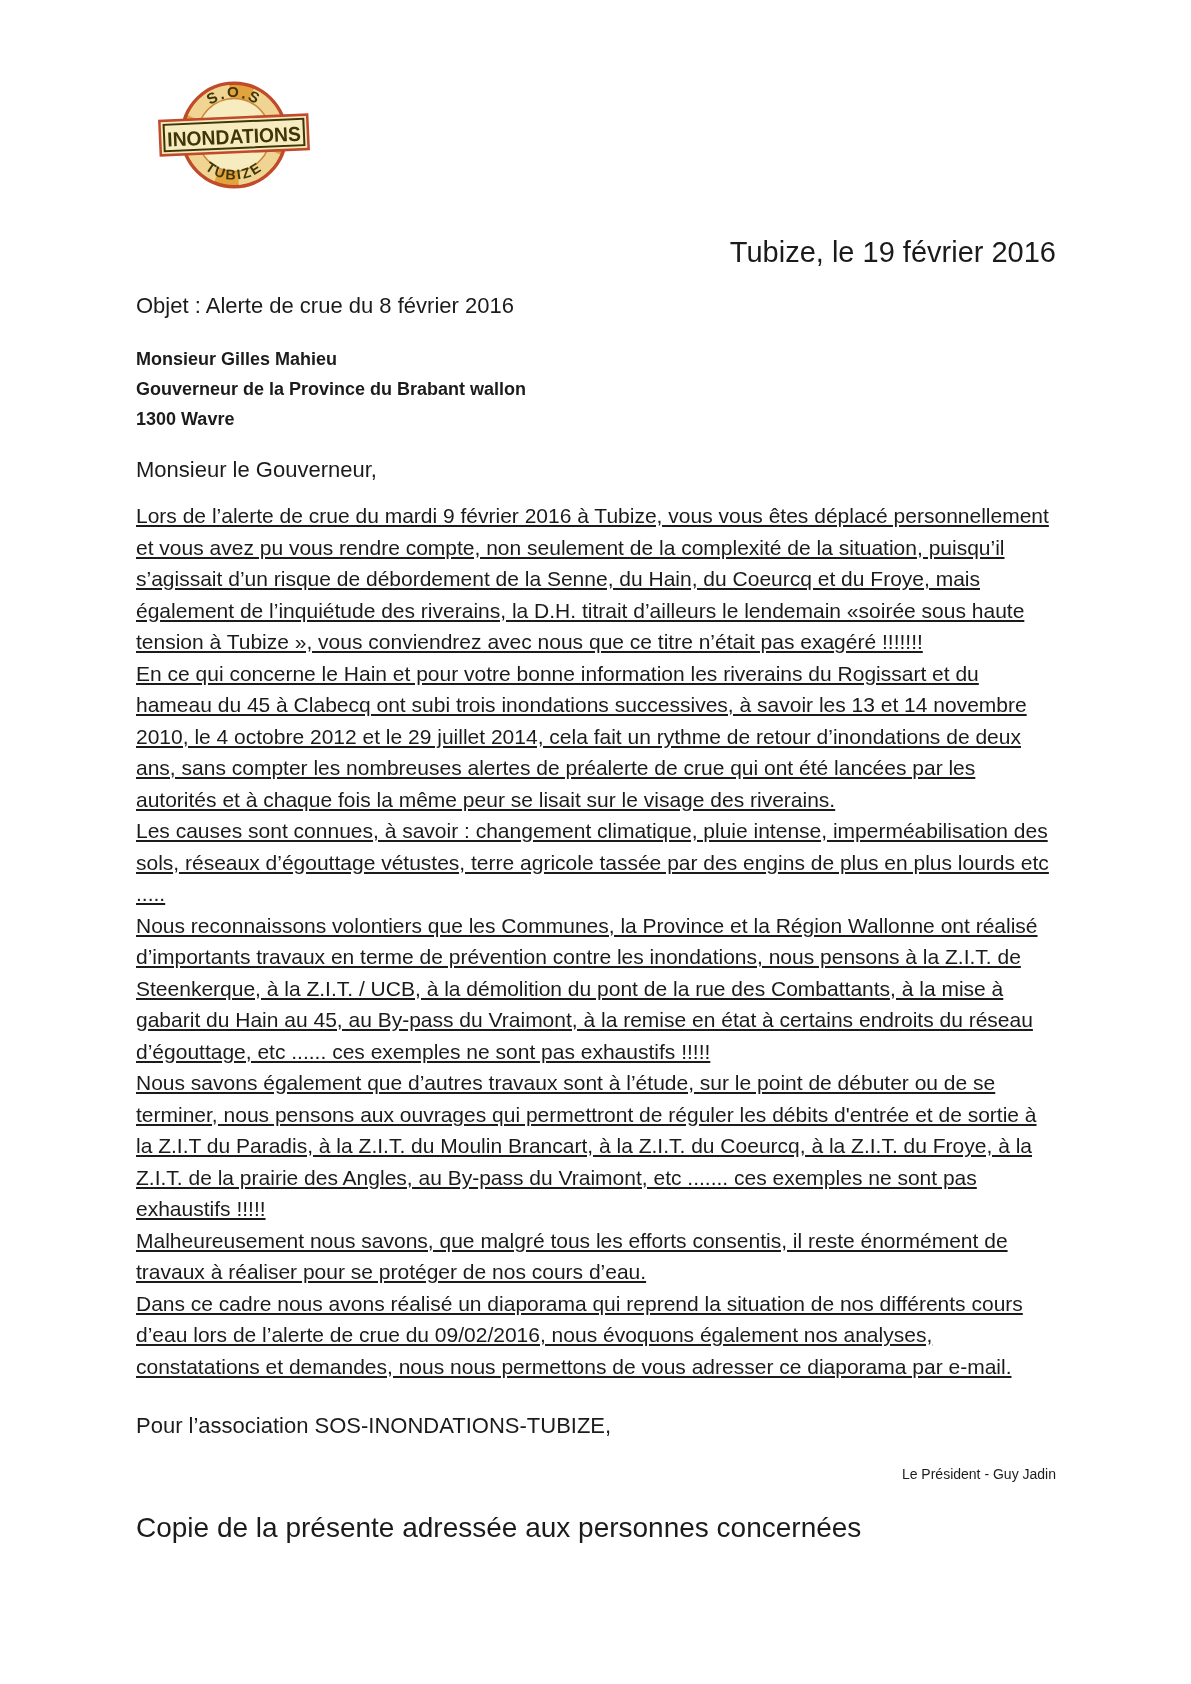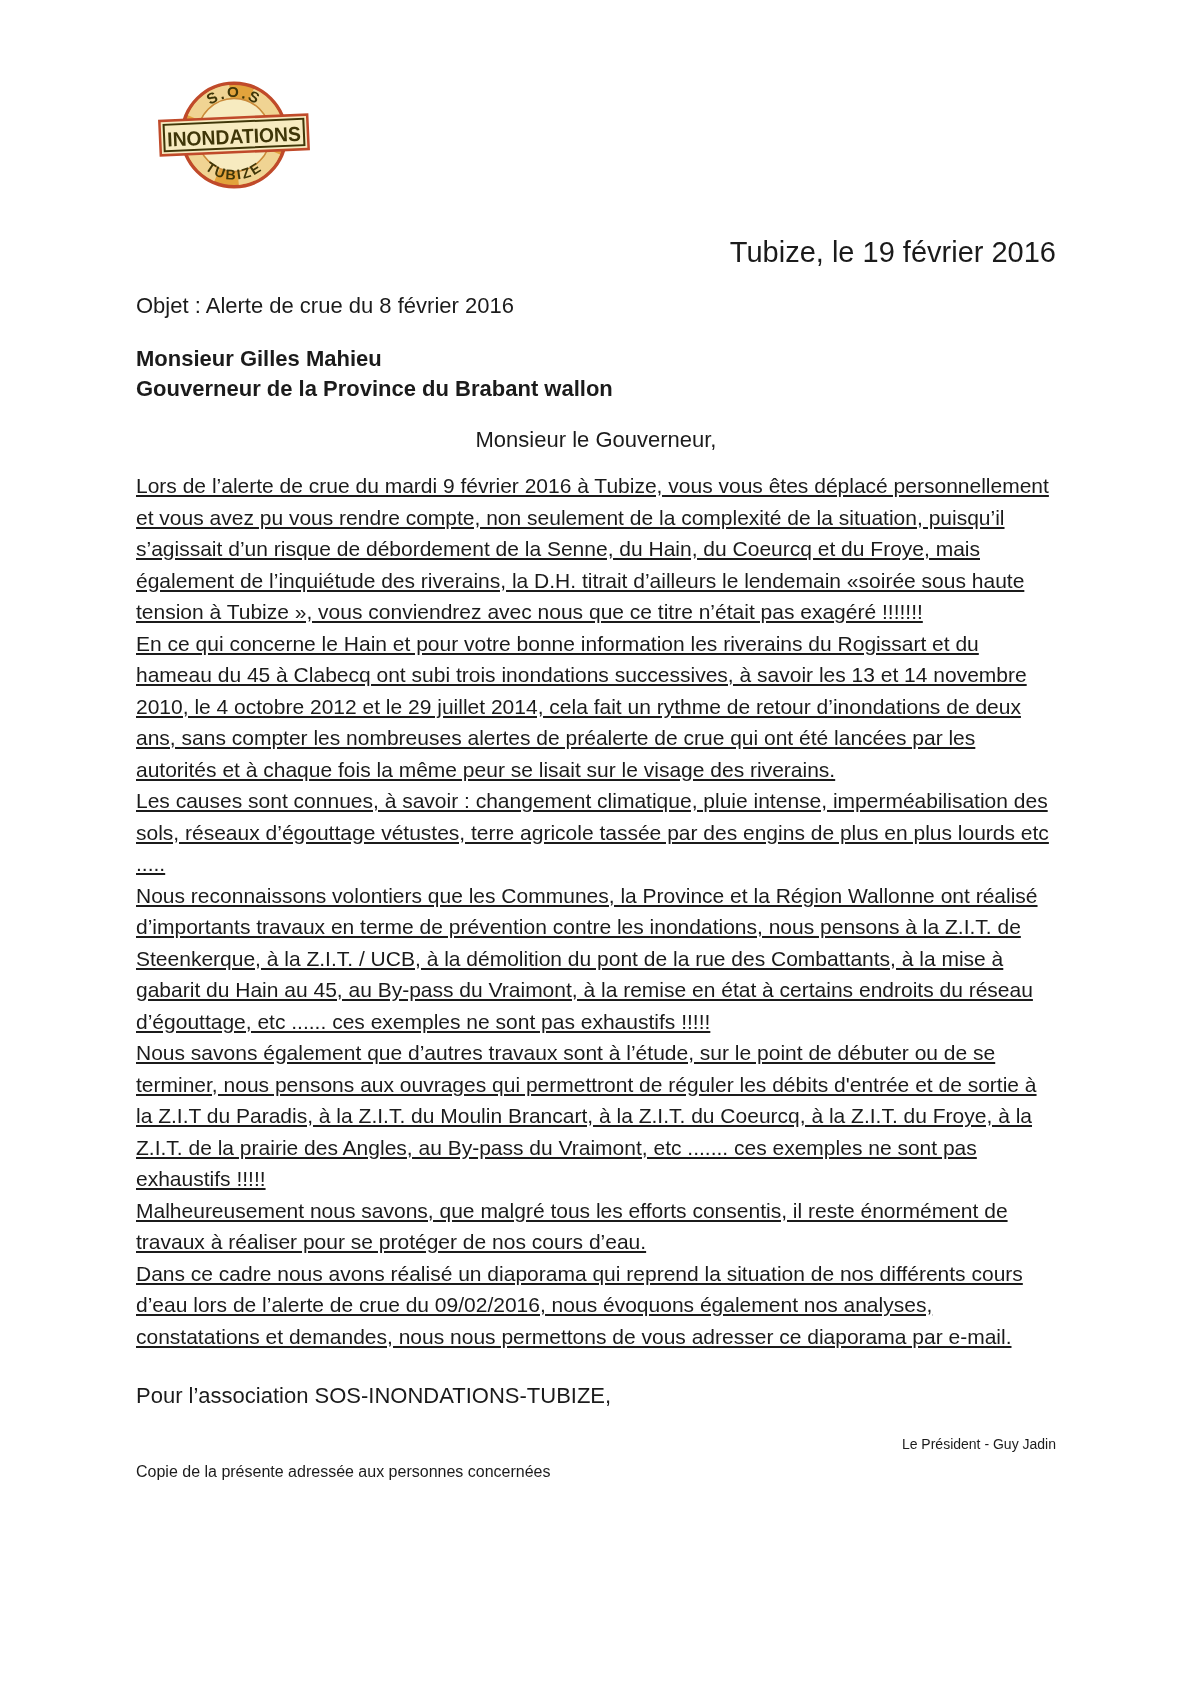--- a/index.html
+++ b/index.html
@@ -32,29 +32,28 @@
     font-size: 29px;
     line-height: 28px;
   }
   .subject-line {
     margin-top: 26px;
     font-size: 22px;
     line-height: 28px;
   }
   .recipient-block {
     margin-top: 24px;
-    font-size: 22px;
+    font-size: 18px;
     font-weight: 700;
     line-height: 30px;
   }
   .salutation {
     margin-top: 22px;
     font-size: 22px;
     line-height: 28px;
-    text-align: center;
   }
   .body-block {
     margin-top: 16px;
     font-size: 21px;
     line-height: 31.5px;
   }
   .body-block p { margin: 0; text-decoration: underline; }
   .closing-line {
     margin-top: 30px;
     font-size: 22px;
@@ -65,21 +64,22 @@
     text-align: right;
     font-size: 14px;
     line-height: 28px;
   }
   .contact-line {
     margin-top: 24px;
     font-size: 22px;
     line-height: 28px;
   }
   .copy-note {
-    font-size: 16px;
+    margin-top: 26px;
+    font-size: 28px;
     line-height: 28px;
   }
 </style>
 </head>
 <body>
 
 <div class="page">
   <div class="content">
 
     <div class="logo-wrap">
@@ -105,20 +105,21 @@
       </svg>
     </div>
 
     <div class="date-line">Tubize, le 19 février 2016</div>
 
     <div class="subject-line">Objet : Alerte de crue du 8 février 2016</div>
 
     <div class="recipient-block">
       <div>Monsieur Gilles Mahieu</div>
       <div>Gouverneur de la Province du Brabant wallon</div>
+      <div>1300 Wavre</div>
     </div>
 
     <div class="salutation">Monsieur le Gouverneur,</div>
 
     <div class="body-block">
       <p>Lors de l’alerte de crue du mardi 9 février 2016 à Tubize, vous vous êtes déplacé personnellement et vous avez pu vous rendre compte, non seulement de la complexité de la situation, puisqu’il s’agissait d’un risque de débordement de la Senne, du Hain, du Coeurcq et du Froye, mais également de l’inquiétude des riverains, la D.H. titrait d’ailleurs le lendemain «soirée sous haute tension à Tubize », vous conviendrez avec nous que ce titre n’était pas exagéré !!!!!!!</p>
       <p>En ce qui concerne le Hain et pour votre bonne information les riverains du Rogissart et du hameau du 45 à Clabecq ont subi trois inondations successives, à savoir les 13 et 14 novembre 2010, le 4 octobre 2012 et le 29 juillet 2014, cela fait un rythme de retour d’inondations de deux ans, sans compter les nombreuses alertes de préalerte de crue qui ont été lancées par les autorités et à chaque fois la même peur se lisait sur le visage des riverains.</p>
       <p>Les causes sont connues, à savoir : changement climatique, pluie intense, imperméabilisation des sols, réseaux d’égouttage vétustes, terre agricole tassée par des engins de plus en plus lourds etc .....</p>
       <p>Nous reconnaissons volontiers que les Communes, la Province et la Région Wallonne ont réalisé d’importants travaux en terme de prévention contre les inondations, nous pensons à la Z.I.T. de Steenkerque, à la Z.I.T. / UCB, à la démolition du pont de la rue des Combattants, à la mise à gabarit du Hain au 45, au By-pass du Vraimont, à la remise en état à certains endroits du réseau d’égouttage, etc ...... ces exemples ne sont pas exhaustifs !!!!!</p>
       <p>Nous savons également que d’autres travaux sont à l’étude, sur le point de débuter ou de se terminer, nous pensons aux ouvrages qui permettront de réguler les débits d'entrée et de sortie à la Z.I.T du Paradis, à la Z.I.T. du Moulin Brancart, à la Z.I.T. du Coeurcq, à la Z.I.T. du Froye, à la Z.I.T. de la prairie des Angles, au By-pass du Vraimont,  etc ....... ces exemples ne sont pas exhaustifs !!!!!</p>

